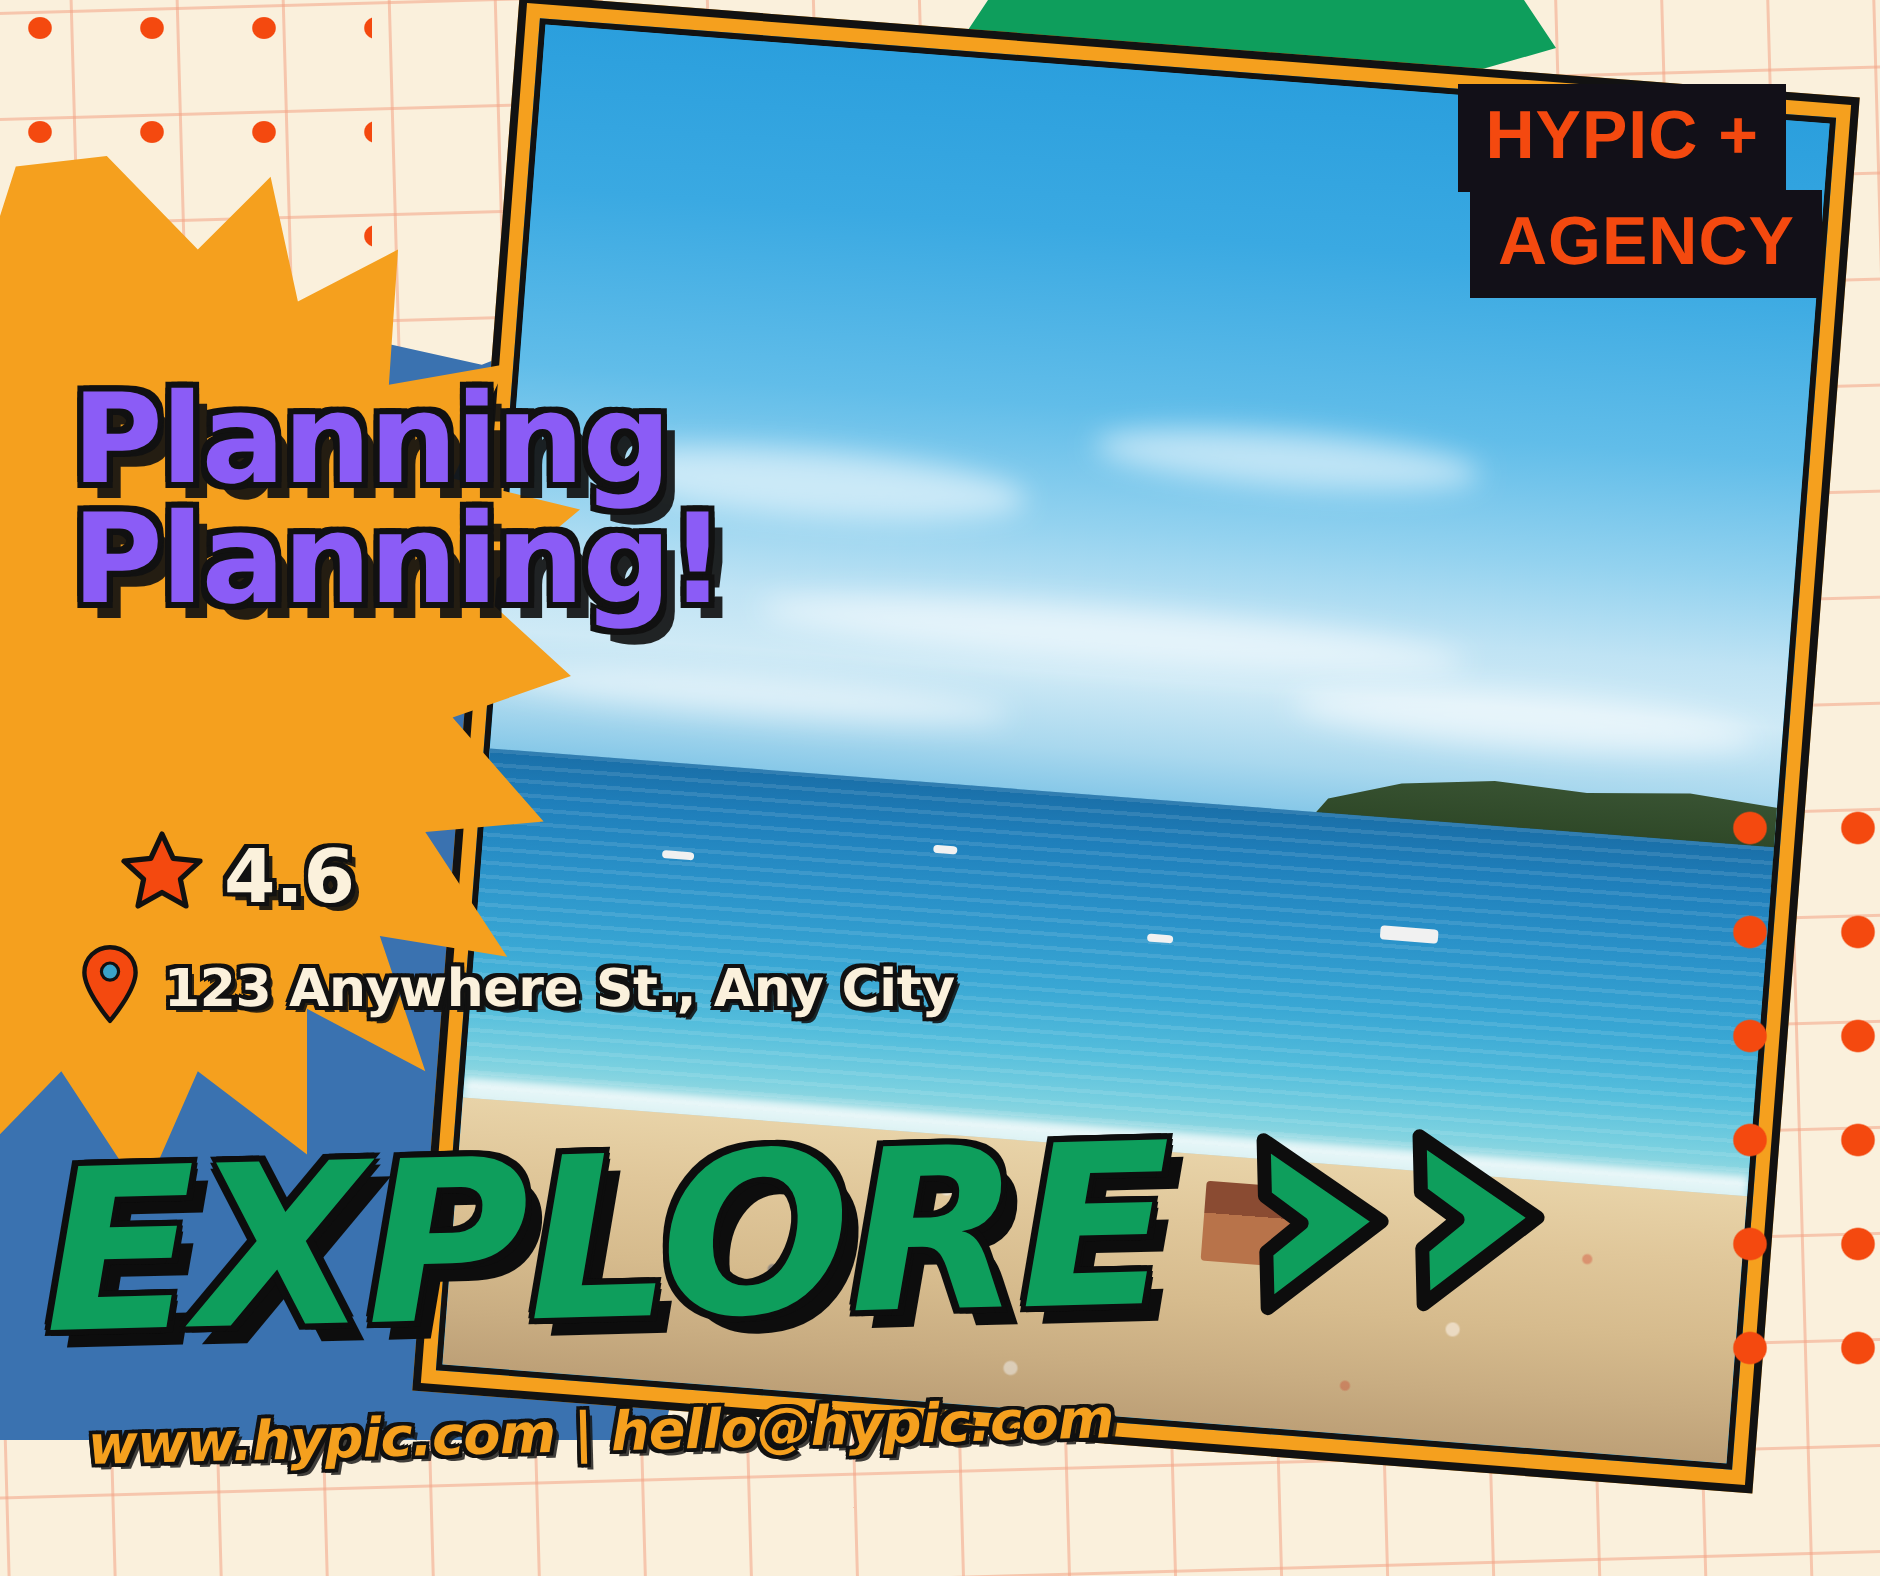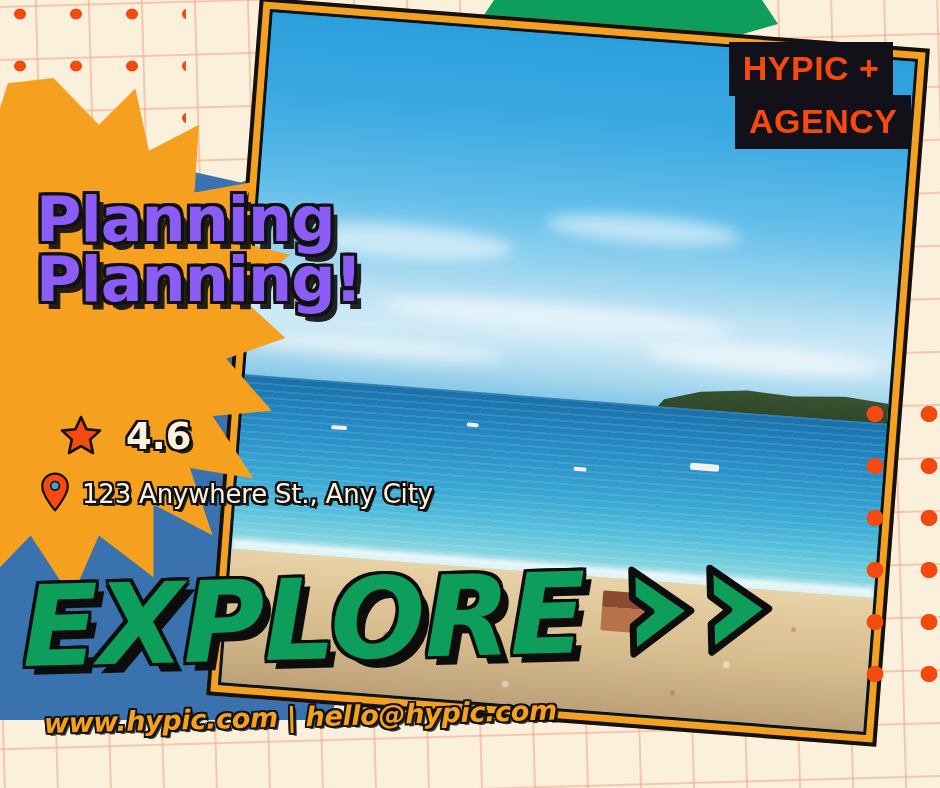--- a/index.html
+++ b/index.html
@@ -194,21 +194,21 @@
     font-weight:bold;
     font-size:40px;
     letter-spacing:-0.5px;
     color:#fbf1dc;
     text-shadow:
       -2.4px -2.4px 0 #111, 2.4px -2.4px 0 #111, -2.4px 2.4px 0 #111, 2.4px 2.4px 0 #111,
       -2.4px 0 0 #111, 2.4px 0 0 #111, 0 -2.4px 0 #111, 0 2.4px 0 #111,
       5px 5px 0 rgba(17,17,17,.9);
   }
   .rating {
-    display:flex; align-items:flex-start; gap:24px;
+    display:flex; align-items:flex-end; gap:10px;
     margin-left:22px;
   }
   .star-icon { display:block; }
   .rating-value {
     font-family:"DejaVu Sans", sans-serif;
     font-weight:bold; font-size:37px;
     color:#fbf1dc;
     text-shadow:
       -2.2px -2.2px 0 #111, 2.2px -2.2px 0 #111, -2.2px 2.2px 0 #111, 2.2px 2.2px 0 #111,
       -2.2px 0 0 #111, 2.2px 0 0 #111, 0 -2.2px 0 #111, 0 2.2px 0 #111,
@@ -216,21 +216,21 @@
   }
 
   
   .addrrow {
     position:absolute; left:40px; top:472px;
     display:flex; align-items:center; gap:12px;
   }
   .pin-icon { display:block; }
   .address {
     font-family:"DejaVu Sans", sans-serif;
-    font-weight:normal; font-size:26px;
+    font-weight:bold; font-size:26px;
     letter-spacing:-0.2px;
     color:#fbf1dc;
     text-shadow:
       -2px -2px 0 #111, 2px -2px 0 #111, -2px 2px 0 #111, 2px 2px 0 #111,
       -2px 0 0 #111, 2px 0 0 #111, 0 -2px 0 #111, 0 2px 0 #111,
       3px 3px 0 rgba(17,17,17,.88);
   }
 
   
   .explore {

